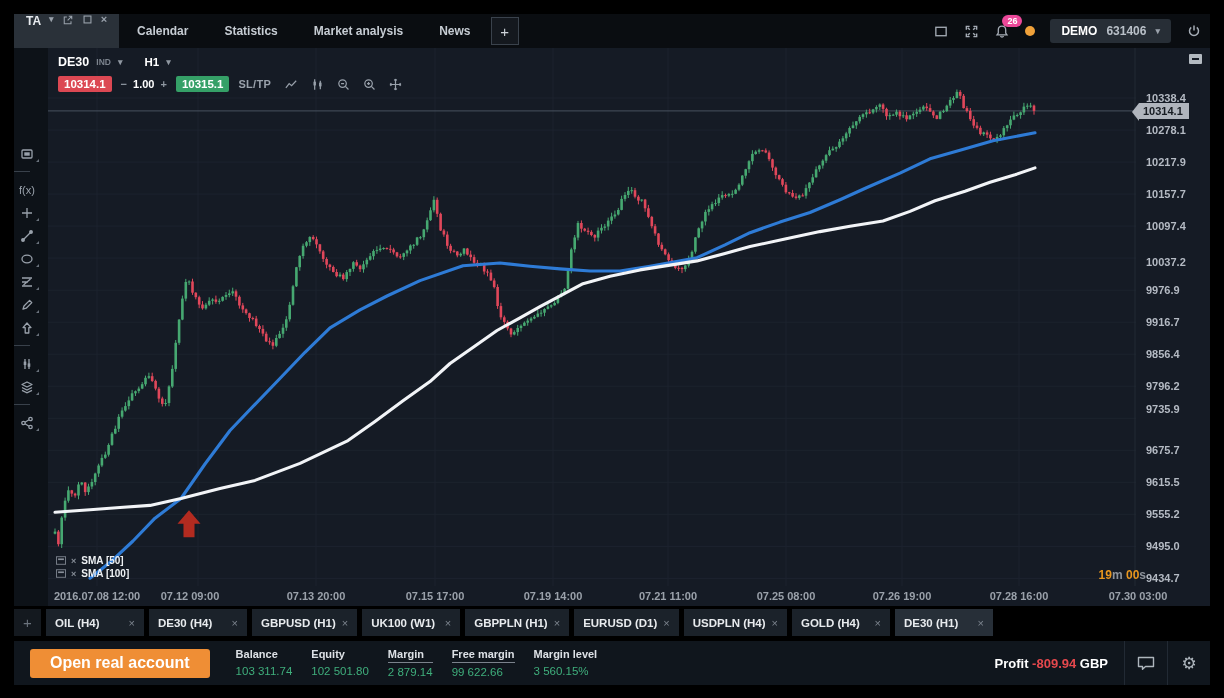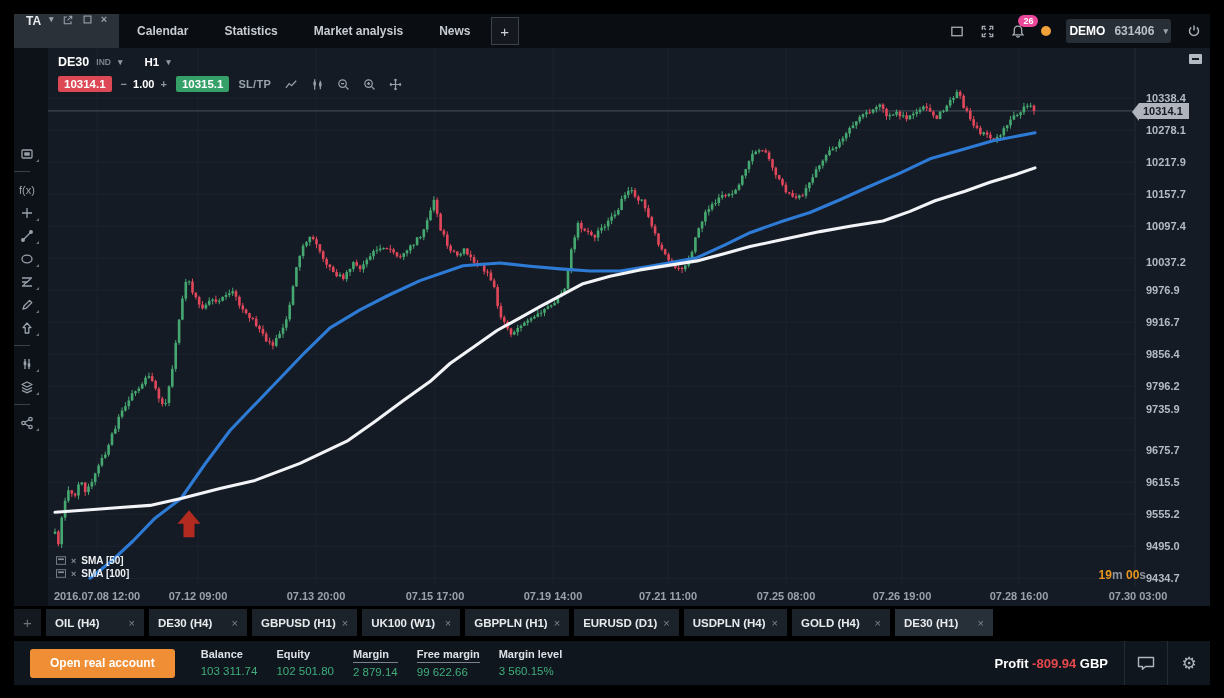--- a/index.html
+++ b/index.html
@@ -18,21 +18,21 @@
   .tab { display:flex; align-items:center; padding:0 18px; color:#c6ccd3;
     font-weight:bold; font-size:12px; cursor:default; }
   .tab-add { width:28px; margin:3px 2px; border:1px solid #3a424c; background:#14181e;
     display:flex; align-items:center; justify-content:center; color:#cfd4da; font-size:15px; }
   .topbar-right { margin-left:auto; display:flex; align-items:center; gap:15px; padding-right:8px; }
   .tb-icon { color:#a6adb6; display:flex; align-items:center; position:relative; }
   .badge { position:absolute; top:-8px; left:8px; background:#ec4899; color:#fff;
     font-size:9px; font-weight:bold; border-radius:8px; padding:1px 5px; }
   .status-dot { width:10px; height:10px; border-radius:50%; background:#f0a13a; }
   .account-btn { background:#272e36; border-radius:3px; height:24px; display:flex;
-    align-items:center; gap:9px; padding:0 3px; color:#fff; font-weight:bold; font-size:12px; }
+    align-items:center; gap:9px; padding:0 11px; color:#fff; font-weight:bold; font-size:12px; }
   .account-number { color:#b9c0c8; }
   .account-btn .caret { color:#9aa2ac; font-size:9px; }
 
   
   .main { flex:1 1 auto; display:flex; min-height:0; }
   .toolbar { width:34px; background:#0d1218; display:flex; flex-direction:column;
     align-items:flex-start; padding-top:94px; }
   .tool { width:26px; height:17px; margin:3px 0; display:flex; align-items:center;
     justify-content:center; color:#99a1ab; position:relative; }
   .tool .corner { position:absolute; right:1px; bottom:0; width:0; height:0;
@@ -85,21 +85,21 @@
   .itab-add { flex:0 0 27px; background:#14191f; display:flex; align-items:center;
     justify-content:center; color:#6b737d; font-size:15px; }
   .itab { flex:0 0 98px; background:#1b222a; display:flex; align-items:center;
     justify-content:space-between; padding:0 9px; color:#e8ebee; font-weight:bold; font-size:11.5px; white-space:nowrap; }
   .itab.active { background:#272f38; }
   .itab .x { color:#7d858f; font-size:11px; font-weight:normal; margin-left:6px; }
 
   
   .statusbar { flex:0 0 44px; margin-top:5px; background:#10161d; display:flex;
     align-items:center; padding-left:16px; }
-  .cta { background:#ef8e35; color:#fff; font-weight:bold; font-size:12px; height:29px;
+  .cta { background:#ef8e35; color:#fff; font-weight:bold; font-size:16px; height:29px;
     padding:0 20px; border-radius:3px; display:flex; align-items:center; margin-right:26px; }
   .stats { display:flex; gap:19px; }
   .stat-label { color:#dde1e6; font-weight:bold; font-size:11px; padding-bottom:2px; }
   .stat-label.u { border-bottom:1px solid #7b828c; }
   .stat-value { color:#3fae7c; font-size:11.5px; margin-top:3px; }
   .sb-right { margin-left:auto; display:flex; align-items:center; height:100%; }
   .profit { font-weight:bold; font-size:13px; color:#fff; margin-right:16px; white-space:nowrap; }
   .profit .neg { color:#e5484d; }
   .sb-div { width:1px; height:44px; background:#222a34; }
   .sb-icon { width:42px; display:flex; align-items:center; justify-content:center; color:#aeb6bd; }
@@ -883,21 +883,21 @@
           <div class="pa-label" style="top: 361px;">9735.9</div>
           <div class="pa-label" style="top: 402.291px;">9675.7</div>
           <div class="pa-label" style="top: 434.294px;">9615.5</div>
           <div class="pa-label" style="top: 466.349px;">9555.2</div>
           <div class="pa-label" style="top: 498.351px;">9495.0</div>
           <div class="pa-label" style="top: 530.407px;">9434.7</div>
           <div class="price-tag" style="top: 62.9179px;">10314.1</div>
         </div>
       <div class="time-axis" id="time-axis">
           <div class="ta-label" style="left: 49px;">2016.07.08 12:00</div>
-          <div class="ta-label" style="left: 150px;">07.12 09:00</div>
+          <div class="ta-label" style="left: 142px;">07.12 09:00</div>
           <div class="ta-label" style="left: 268px;">07.13 20:00</div>
           <div class="ta-label" style="left: 387px;">07.15 17:00</div>
           <div class="ta-label" style="left: 505px;">07.19 14:00</div>
           <div class="ta-label" style="left: 620px;">07.21 11:00</div>
           <div class="ta-label" style="left: 738px; text-align: right;">07.25 08:00</div>
           <div class="ta-label" style="left: 854px;">07.26 19:00</div>
           <div class="ta-label" style="left: 971px;">07.28 16:00</div>
           <div class="ta-label" style="left: 1090px;">07.30 03:00</div>
         </div>
 

